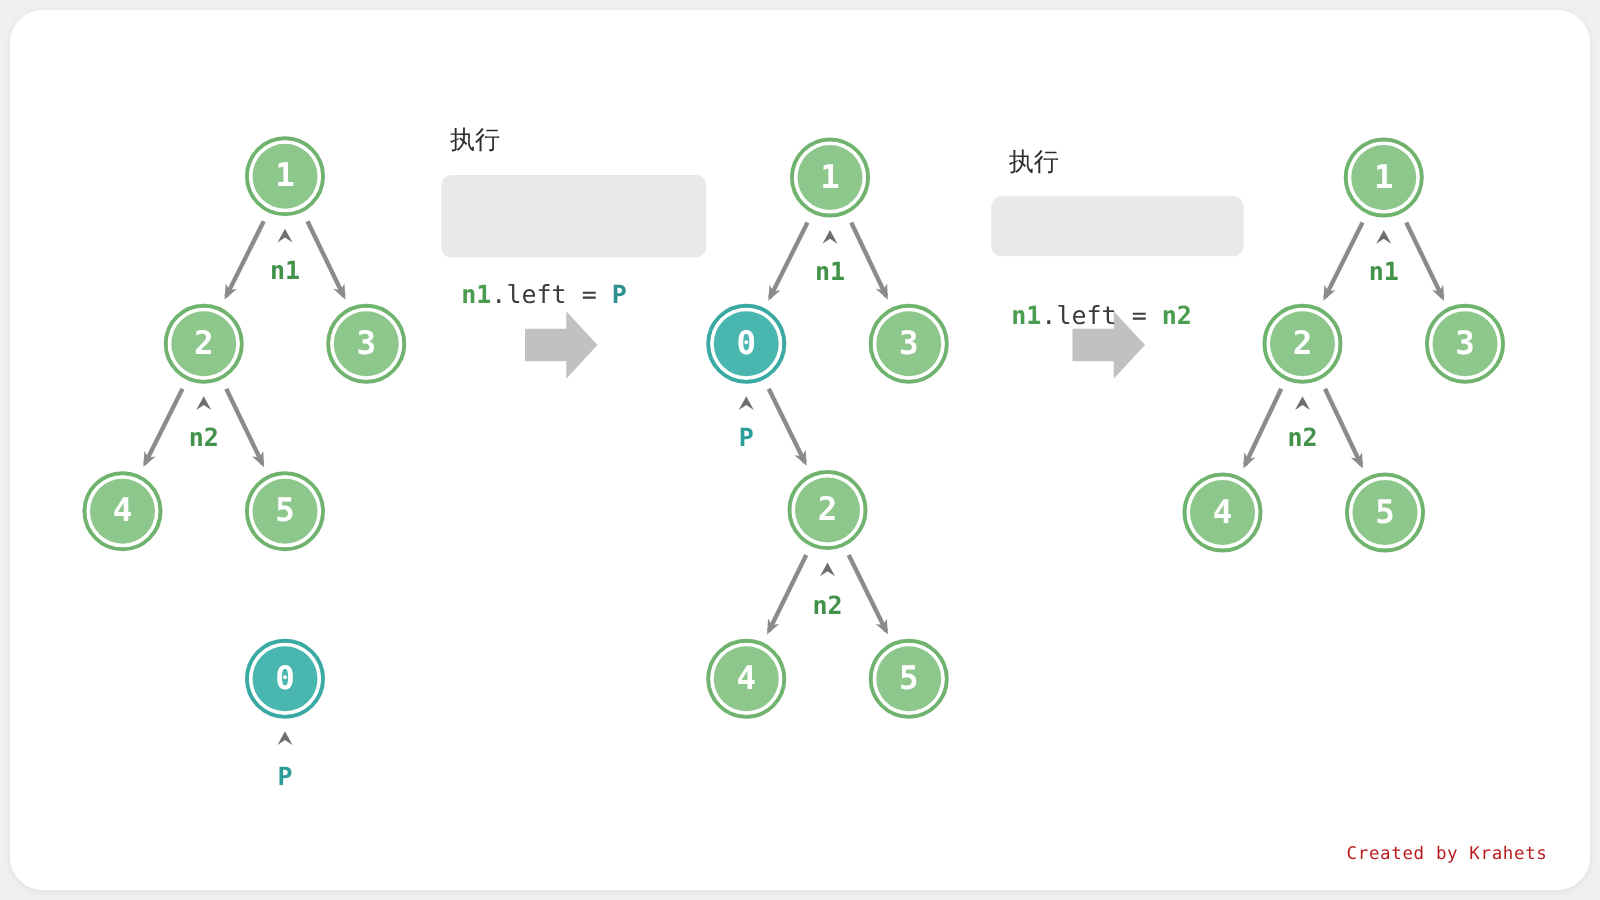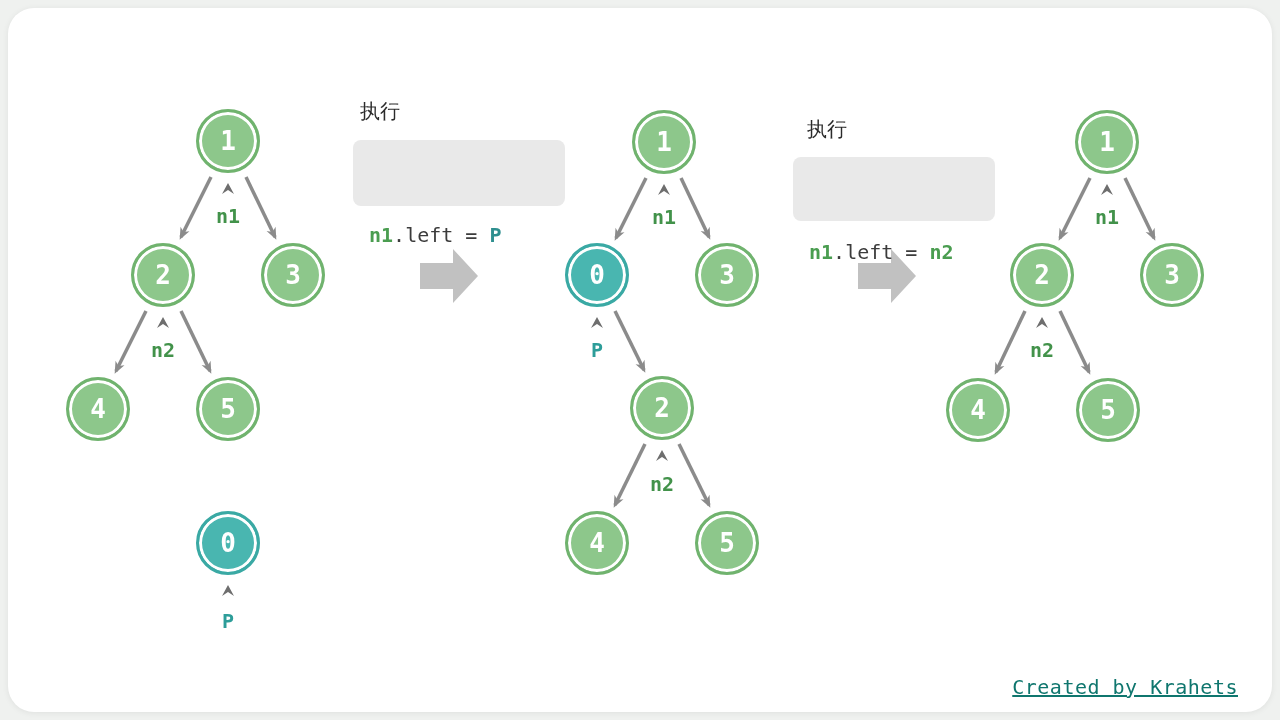--- a/index.html
+++ b/index.html
@@ -46,21 +46,21 @@
     font-family:"DejaVu Sans Mono","Liberation Mono",monospace;
     font-size:20px;line-height:36px;color:#3c3c3c;white-space:pre;
   }
   .tok{font-weight:normal;}
   .tok.green{color:#4a9d50;font-weight:bold;}
   .tok.teal{color:#2e8f8f;font-weight:bold;}
 
   .footer-credit{
     position:absolute;top:675px;right:42px;
     font-family:"DejaVu Sans Mono","Liberation Mono",monospace;
-    font-size:20px;color:#0f766e;letter-spacing:0.5px;text-decoration:underline;
+    font-size:14px;color:#b91c1c;letter-spacing:0.5px;
   }
 </style>
 </head>
 <body>
 
 <div class="canvas"></div>
 
 <div class="stage">
 
   <svg class="layer" width="1280" height="720">
@@ -122,21 +122,21 @@
   <div class="node teal" style="left:565px;top:243px">0</div>
   <div class="node green" style="left:695px;top:243px">3</div>
   <div class="node green" style="left:630px;top:376px">2</div>
   <div class="node green" style="left:565px;top:511px">4</div>
   <div class="node green" style="left:695px;top:511px">5</div>
   <div class="ptr-label green" style="left:664px;top:217px">n1</div>
   <div class="ptr-label teal" style="left:597px;top:350px">P</div>
   <div class="ptr-label green" style="left:662px;top:484px">n2</div>
 
   <div class="code-title" style="left:807px;top:117px">执行</div>
-  <div class="code-box" style="left:793px;top:157px;width:202px;height:64px">
+  <div class="code-box" style="left:793px;top:157px;width:202px;height:48px">
     <div class="code-line"><span class="tok green">n1</span><span class="tok">.left = </span><span class="tok green">n2</span></div>
   </div>
 
   <div class="node green" style="left:1075px;top:110px">1</div>
   <div class="node green" style="left:1010px;top:243px">2</div>
   <div class="node green" style="left:1140px;top:243px">3</div>
   <div class="node green" style="left:946px;top:378px">4</div>
   <div class="node green" style="left:1076px;top:378px">5</div>
   <div class="ptr-label green" style="left:1107px;top:217px">n1</div>
   <div class="ptr-label green" style="left:1042px;top:350px">n2</div>

